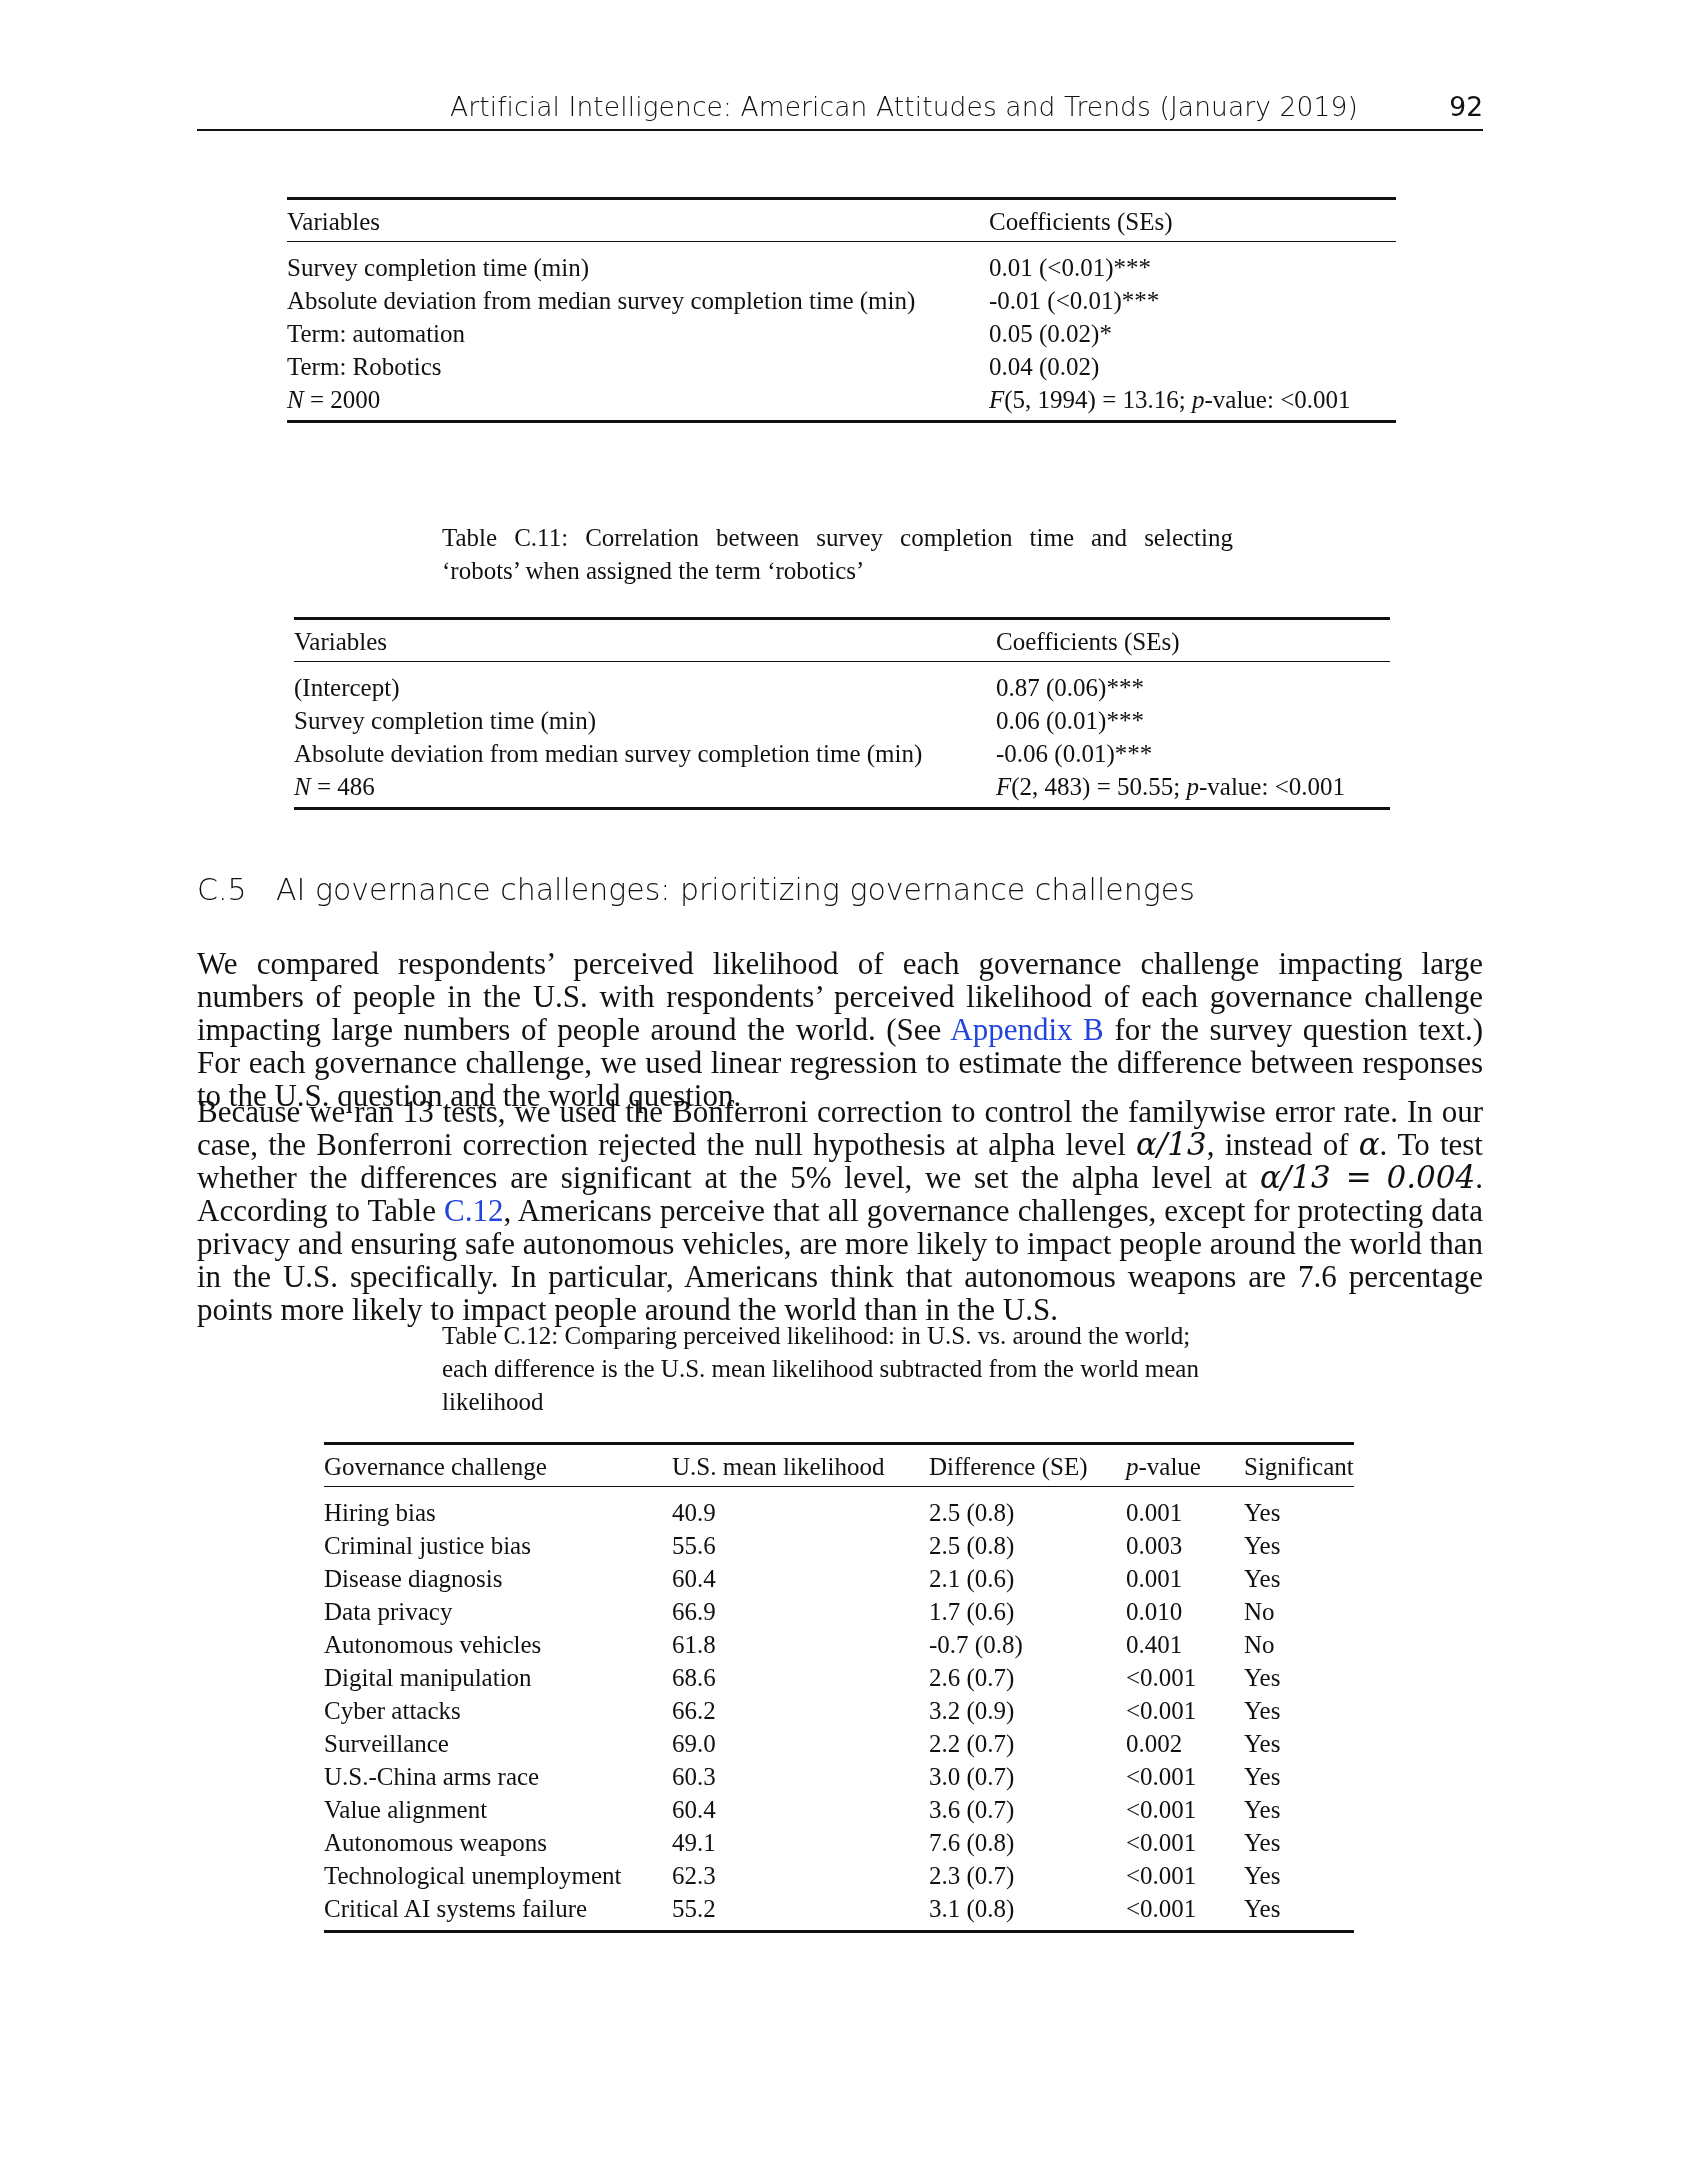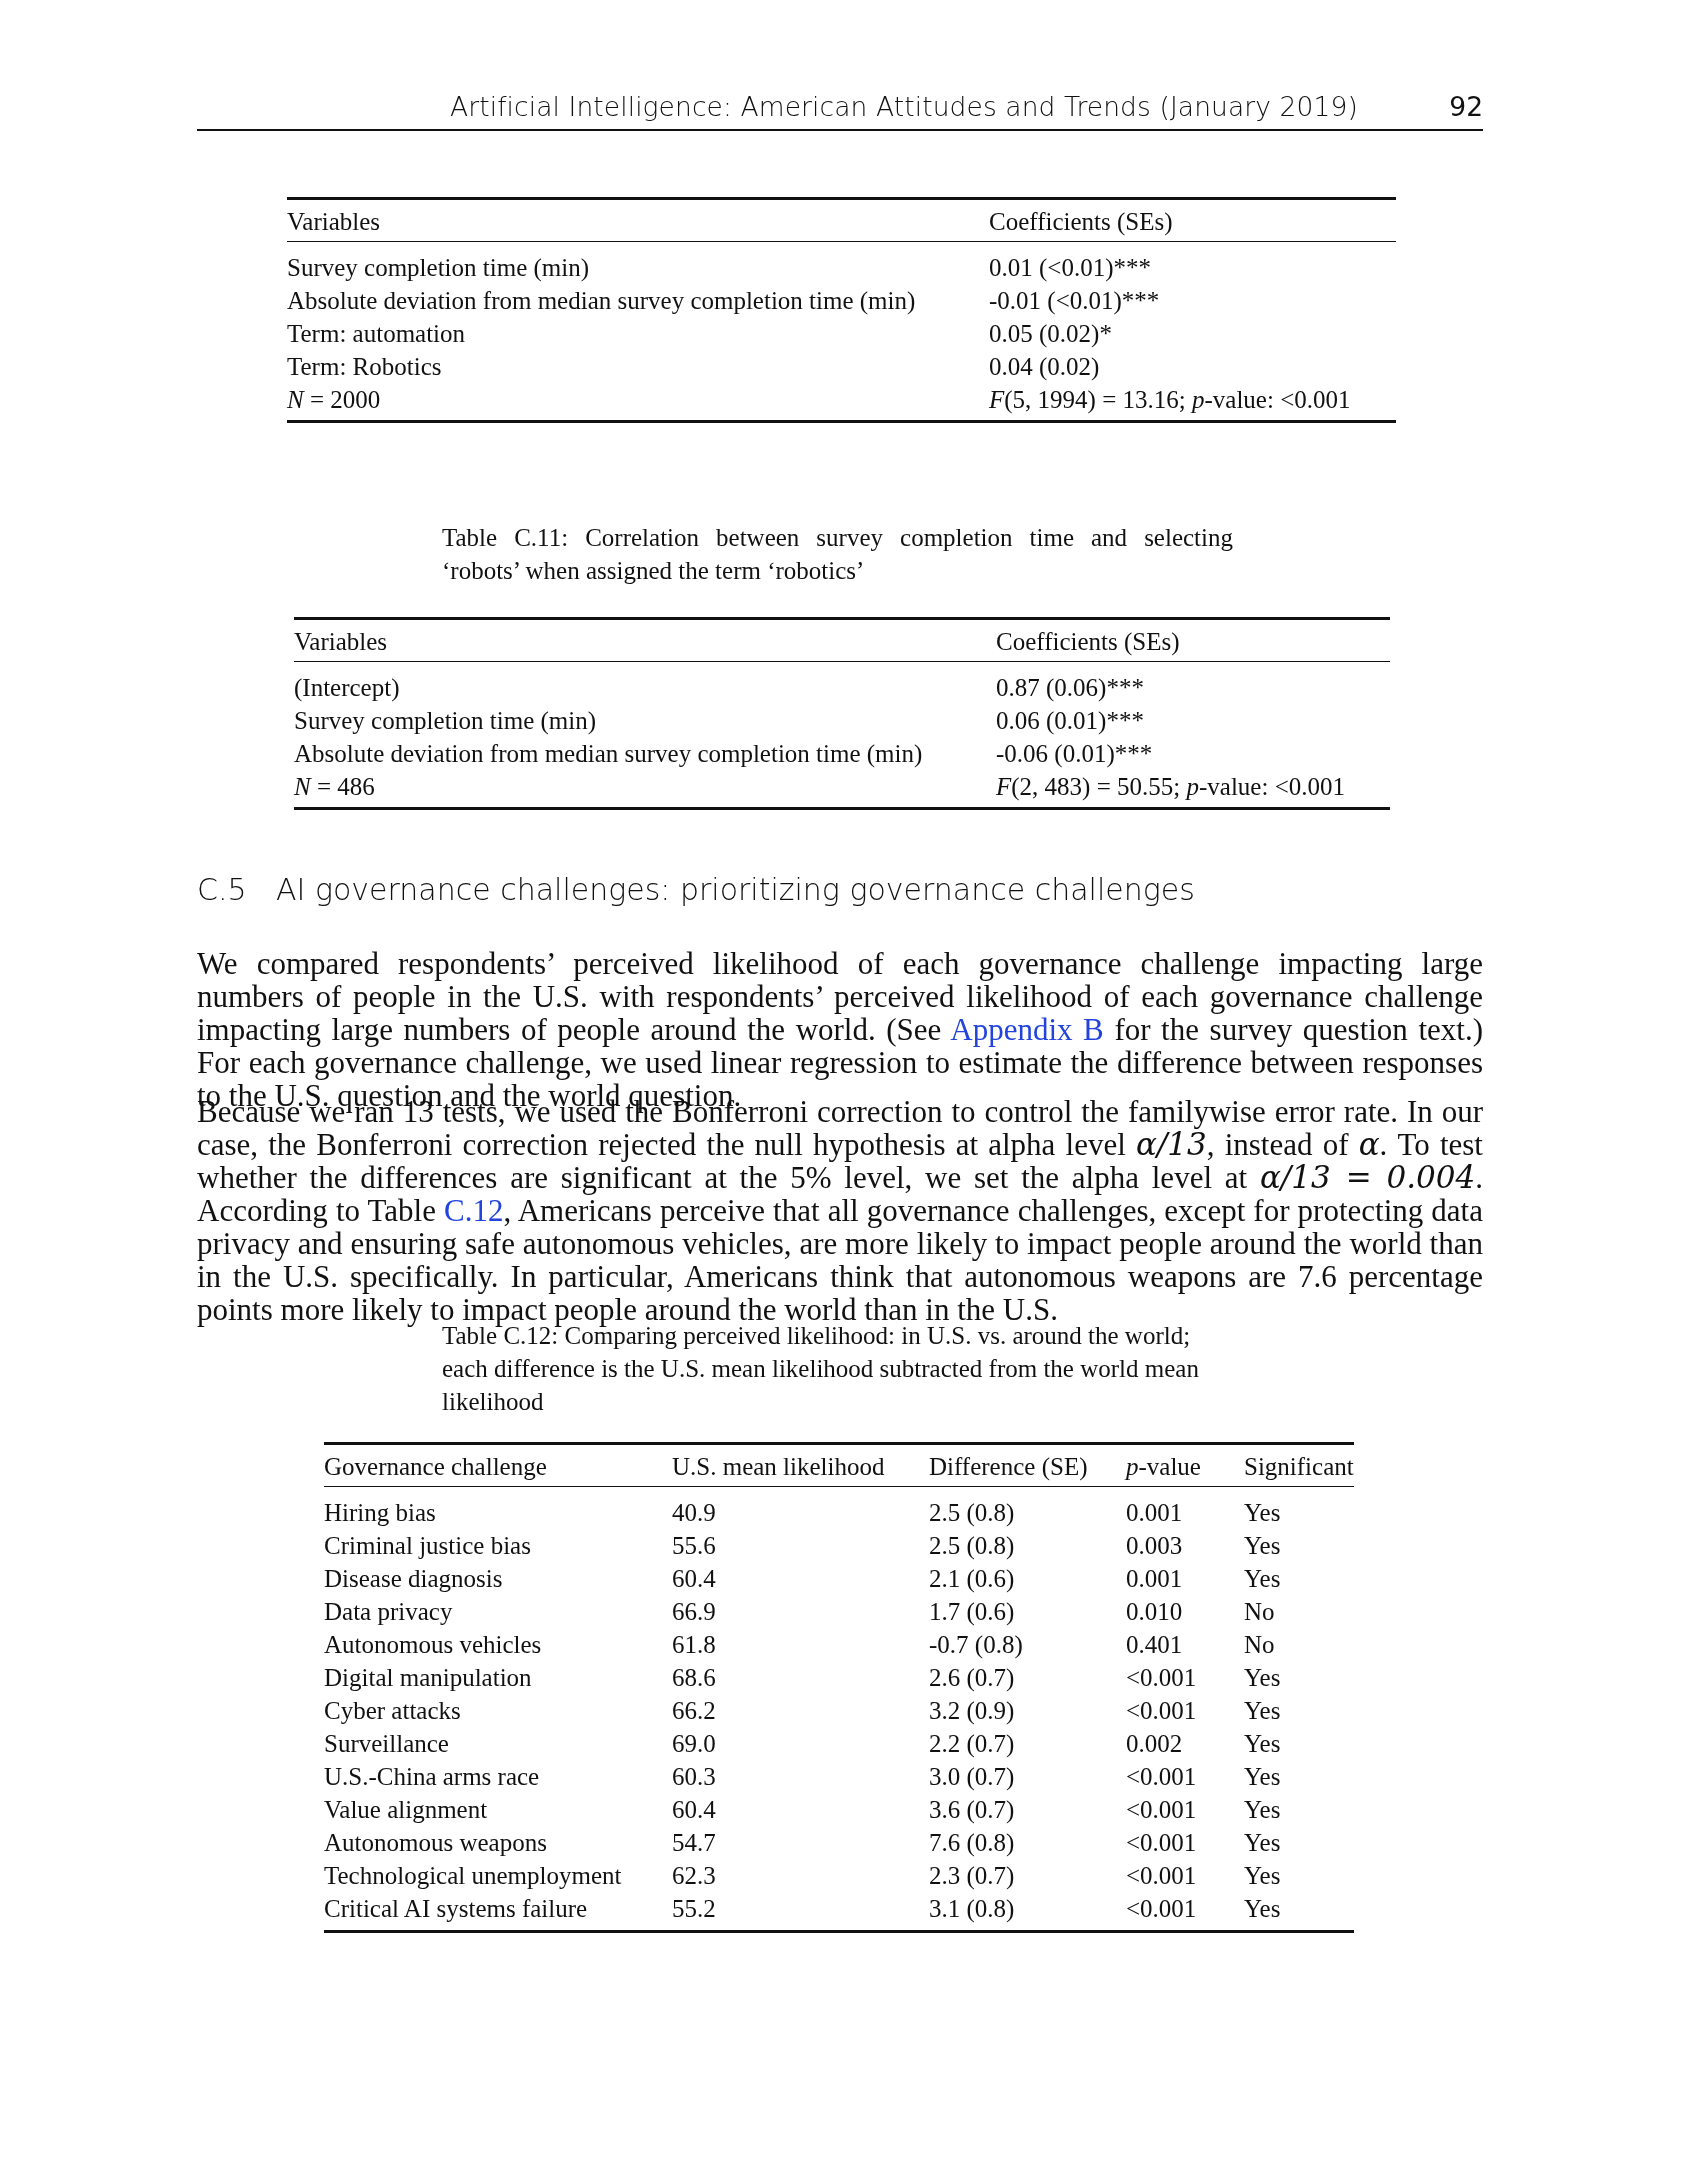--- a/index.html
+++ b/index.html
@@ -221,21 +221,21 @@
       </div>
       <div class="row">
         <span class="ca">Value alignment</span>
         <span class="cb">60.4</span>
         <span class="cc">3.6 (0.7)</span>
         <span class="cd">&lt;0.001</span>
         <span class="ce">Yes</span>
       </div>
       <div class="row">
         <span class="ca">Autonomous weapons</span>
-        <span class="cb">54.7</span>
+        <span class="cb">49.1</span>
         <span class="cc">7.6 (0.8)</span>
         <span class="cd">&lt;0.001</span>
         <span class="ce">Yes</span>
       </div>
       <div class="row">
         <span class="ca">Technological unemployment</span>
         <span class="cb">62.3</span>
         <span class="cc">2.3 (0.7)</span>
         <span class="cd">&lt;0.001</span>
         <span class="ce">Yes</span>

